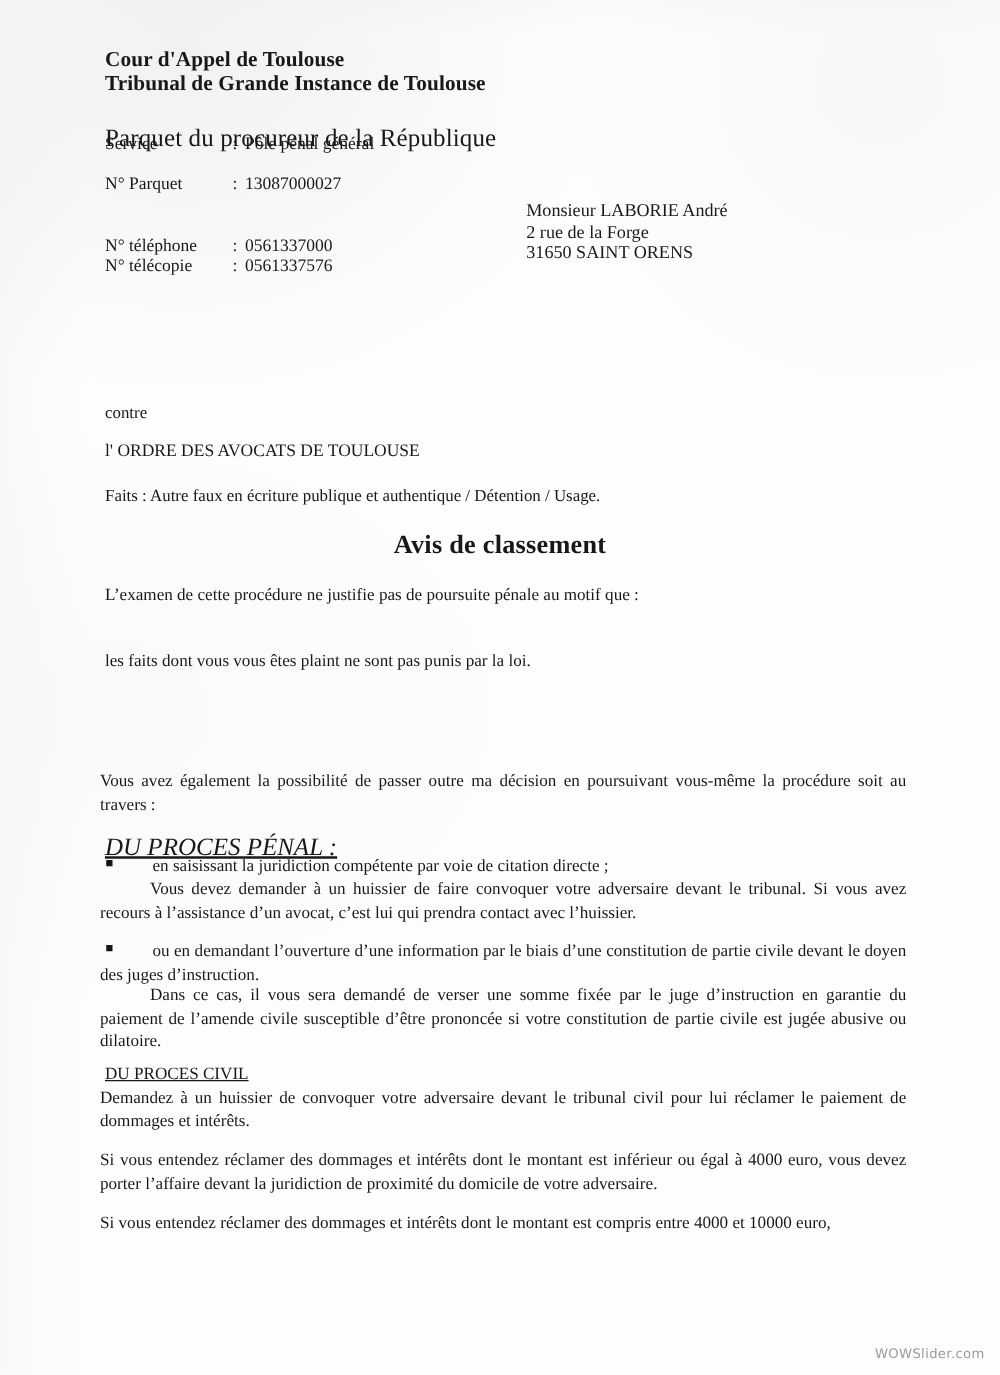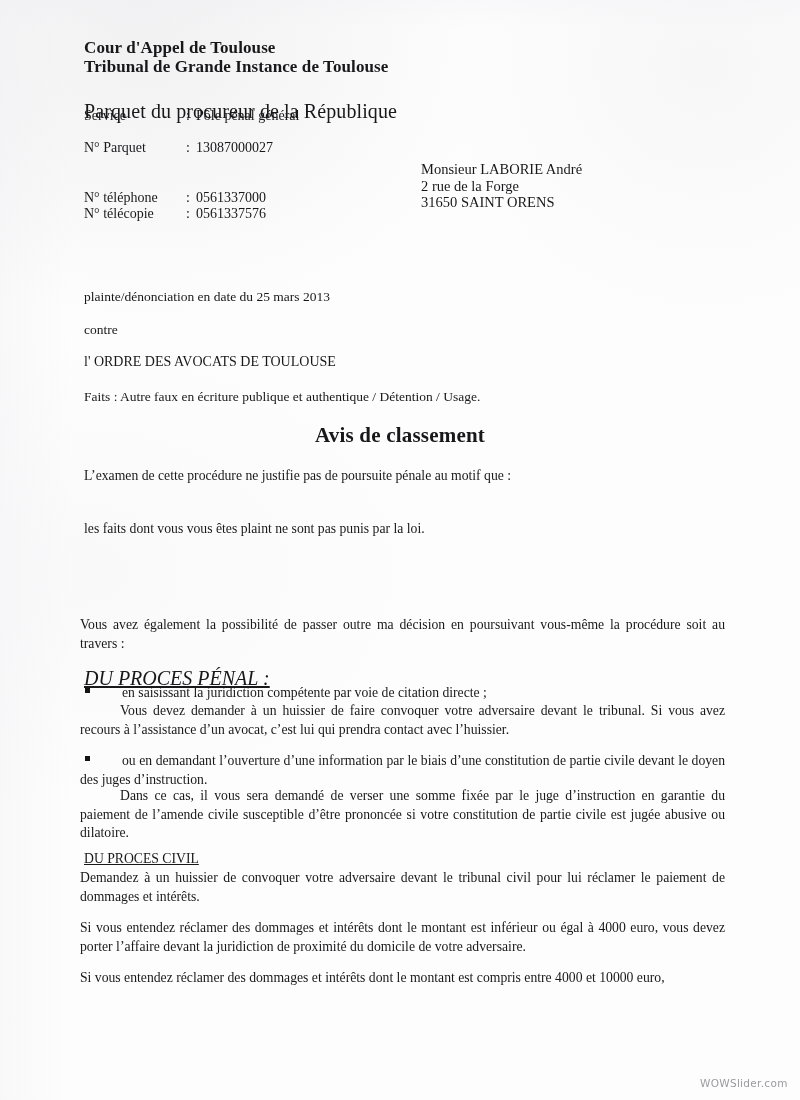--- a/index.html
+++ b/index.html
@@ -197,21 +197,20 @@
     <div class="blk kv" id="kv-fax">
       <span class="k">N° télécopie</span><span class="sep">:</span><span>0561337576</span>
     </div>
 
     <div class="blk" id="recipient">
       <div>Monsieur LABORIE André</div>
       <div>2 rue de la Forge</div>
       <div>31650 SAINT ORENS</div>
     </div>
 
-    <div class="blk" id="subject-date">plainte/dénonciation en date du 25 mars 2013</div>
     <div class="blk" id="subject-contre">contre</div>
     <div class="blk" id="subject-facts">Faits : Autre faux en écriture publique et authentique / Détention / Usage.</div>
     <div class="blk" id="subject-party">l' ORDRE DES AVOCATS DE TOULOUSE</div>
 
     <div class="blk" id="doc-title">Avis de classement</div>
 
     <div class="blk para" id="motif-intro">L’examen de cette procédure ne justifie pas de poursuite pénale au motif que :</div>
     <div class="blk para" id="motif-reason">les faits dont vous vous êtes plaint ne sont pas punis par la loi.</div>
 
     <div class="blk para" id="outre">Vous avez également la possibilité de passer outre ma décision en poursuivant vous-même la procédure soit au travers :</div>

